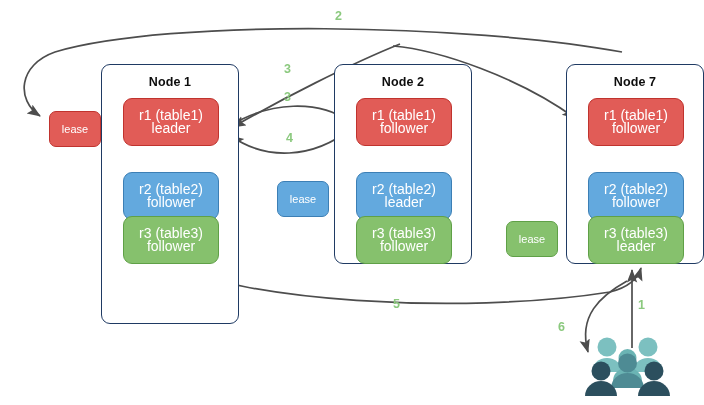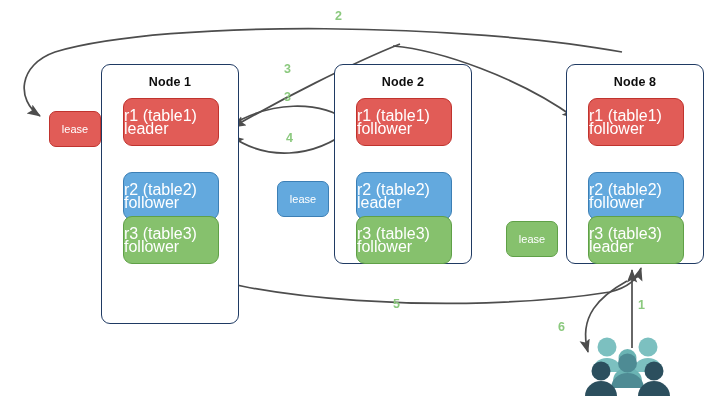--- a/index.html
+++ b/index.html
@@ -8,22 +8,22 @@
   #stage{position:relative;width:704px;height:405px;background:#fff;}
   svg.layer{position:absolute;left:0;top:0;width:704px;height:405px;overflow:visible;}
   svg.arrows{z-index:1;}
   svg.people{z-index:3;}
 
   .node-box{position:absolute;background:#ffffff;border:1.6px solid #1f3a63;
             border-radius:9px;box-sizing:border-box;z-index:2;}
   .node-title{position:absolute;left:0;right:0;top:10px;text-align:center;
               font-size:12.5px;font-weight:bold;color:#0d0d0d;letter-spacing:.1px;}
   .replica{position:absolute;left:21px;width:96px;height:48px;border-radius:9px;
-           box-sizing:border-box;display:flex;flex-direction:column;align-items:flex-start;
-           justify-content:center;color:#ffffff;font-size:16px;line-height:13px;
+           box-sizing:border-box;display:flex;flex-direction:column;align-items:center;
+           justify-content:center;color:#ffffff;font-size:14px;line-height:13px;
            text-align:center;}
   .r-red  {background:#e15c57;border:1.6px solid #c0332e;}
   .r-blue {background:#63a9de;border:1.6px solid #3c7fb5;margin-top:15px;}
   .r-green{background:#86c16d;border:1.6px solid #5fa047;}
   .rep1{top:33px;} .rep2{top:92px;} .rep3{top:151px;}
 
   .lease{position:absolute;border-radius:7px;box-sizing:border-box;
          display:flex;align-items:center;justify-content:center;
          color:#ffffff;font-size:11px;width:52px;height:36px;z-index:4;}
   .num{position:absolute;color:#8bc97e;font-size:12.5px;font-weight:bold;z-index:4;}
@@ -85,21 +85,21 @@
       <span>r2 (table2)</span>
       <span>leader</span>
     </div>
     <div class="replica r-green rep3">
       <span>r3 (table3)</span>
       <span>follower</span>
     </div>
   </div>
 
   <div class="node-box" style="left:566px;top:64px;width:138px;height:200px;">
-    <div class="node-title">Node 8</div>
+    <div class="node-title">Node 7</div>
     <div class="replica r-red rep1">
       <span>r1 (table1)</span>
       <span>follower</span>
     </div>
     <div class="replica r-blue rep2">
       <span>r2 (table2)</span>
       <span>follower</span>
     </div>
     <div class="replica r-green rep3">
       <span>r3 (table3)</span>

